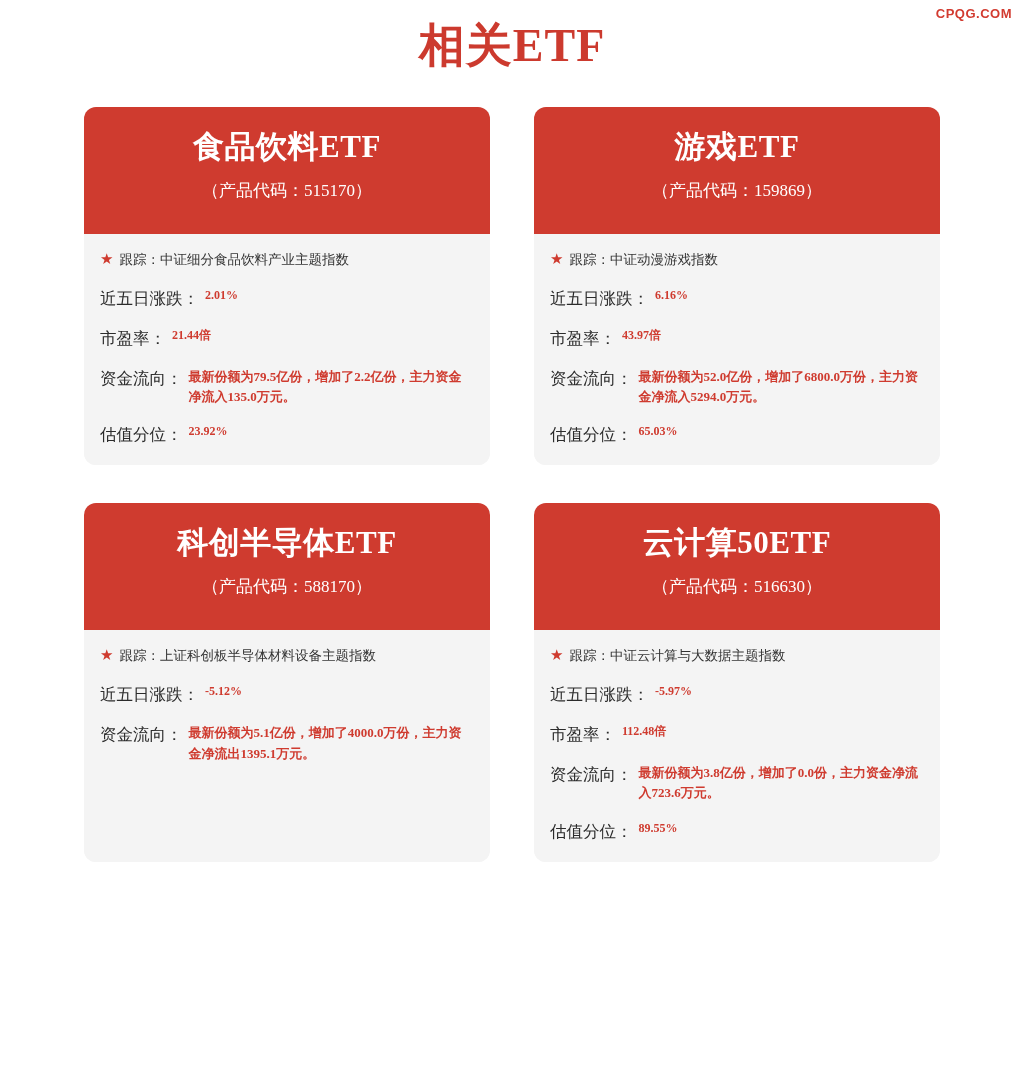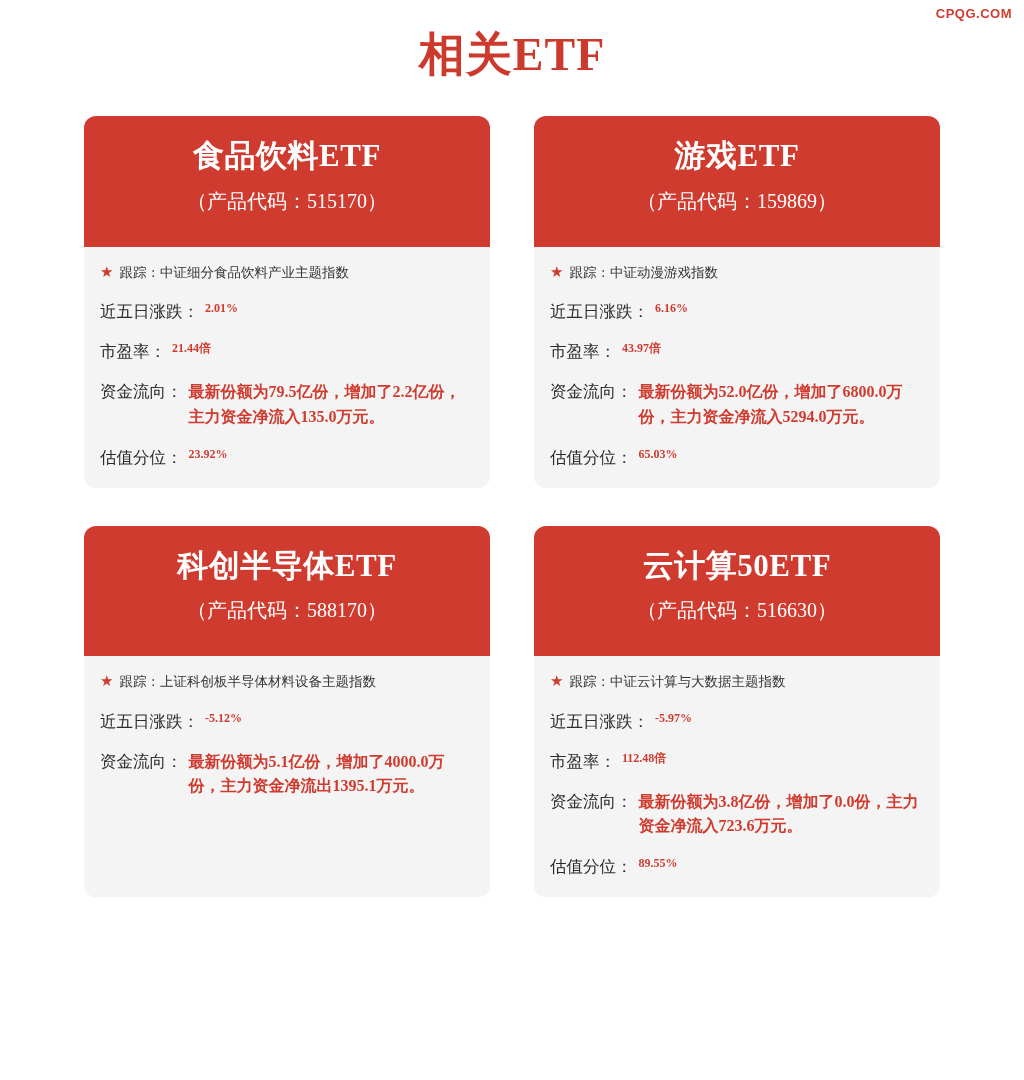--- a/index.html
+++ b/index.html
@@ -26,21 +26,21 @@
     font-weight: bold;
     color: #d23b30;
     letter-spacing: 0.5px;
   }
   .page-title {
     text-align: center;
     color: #cc3a2e;
     font-size: 46px;
     font-weight: bold;
     letter-spacing: 1px;
-    padding-top: 24px;
+    padding-top: 15px;
     margin: 0;
     font-family: "Liberation Serif", serif;
   }
   .grid {
     display: grid;
     grid-template-columns: 406px 406px;
     column-gap: 44px;
     row-gap: 38px;
     padding: 30px 84px 0 84px;
   }
@@ -57,21 +57,21 @@
     padding: 22px 10px 32px 10px;
     text-align: center;
   }
   .card-title {
     font-size: 31px;
     font-weight: bold;
     line-height: 1.15;
     letter-spacing: 0.5px;
   }
   .card-code {
-    font-size: 20px;
+    font-size: 17px;
     margin-top: 14px;
     font-weight: normal;
   }
   .card-body {
     padding: 16px 16px 18px 16px;
     background: #f4f4f4;
     flex: 1;
   }
   .row {
     display: flex;
@@ -99,21 +99,21 @@
     text-align: center;
   }
   .value {
     color: #cf3b2f;
     font-size: 12px;
     font-weight: bold;
     margin-left: 6px;
   }
   .value-block {
     color: #cf3b2f;
-    font-size: 16px;
+    font-size: 13px;
     font-weight: bold;
     margin-left: 6px;
     line-height: 1.55;
   }
   .track-text { color: #333; }
 </style>
 </head>
 <body>
 
 <div class="page">

